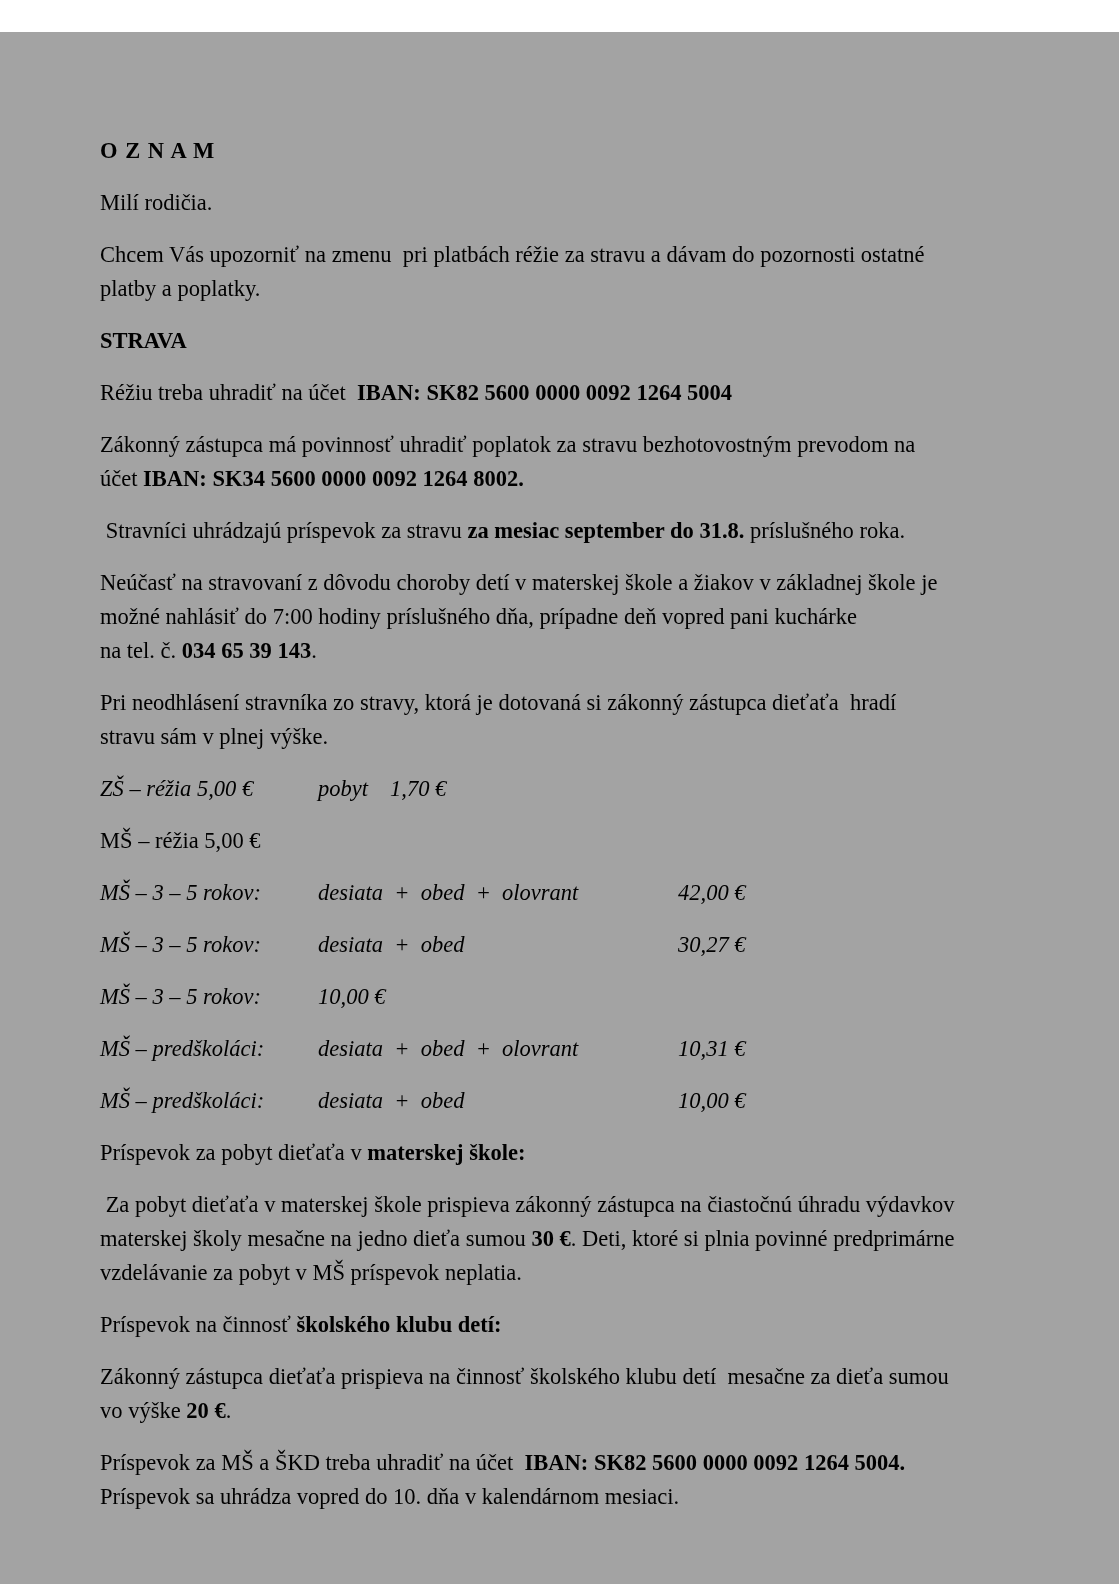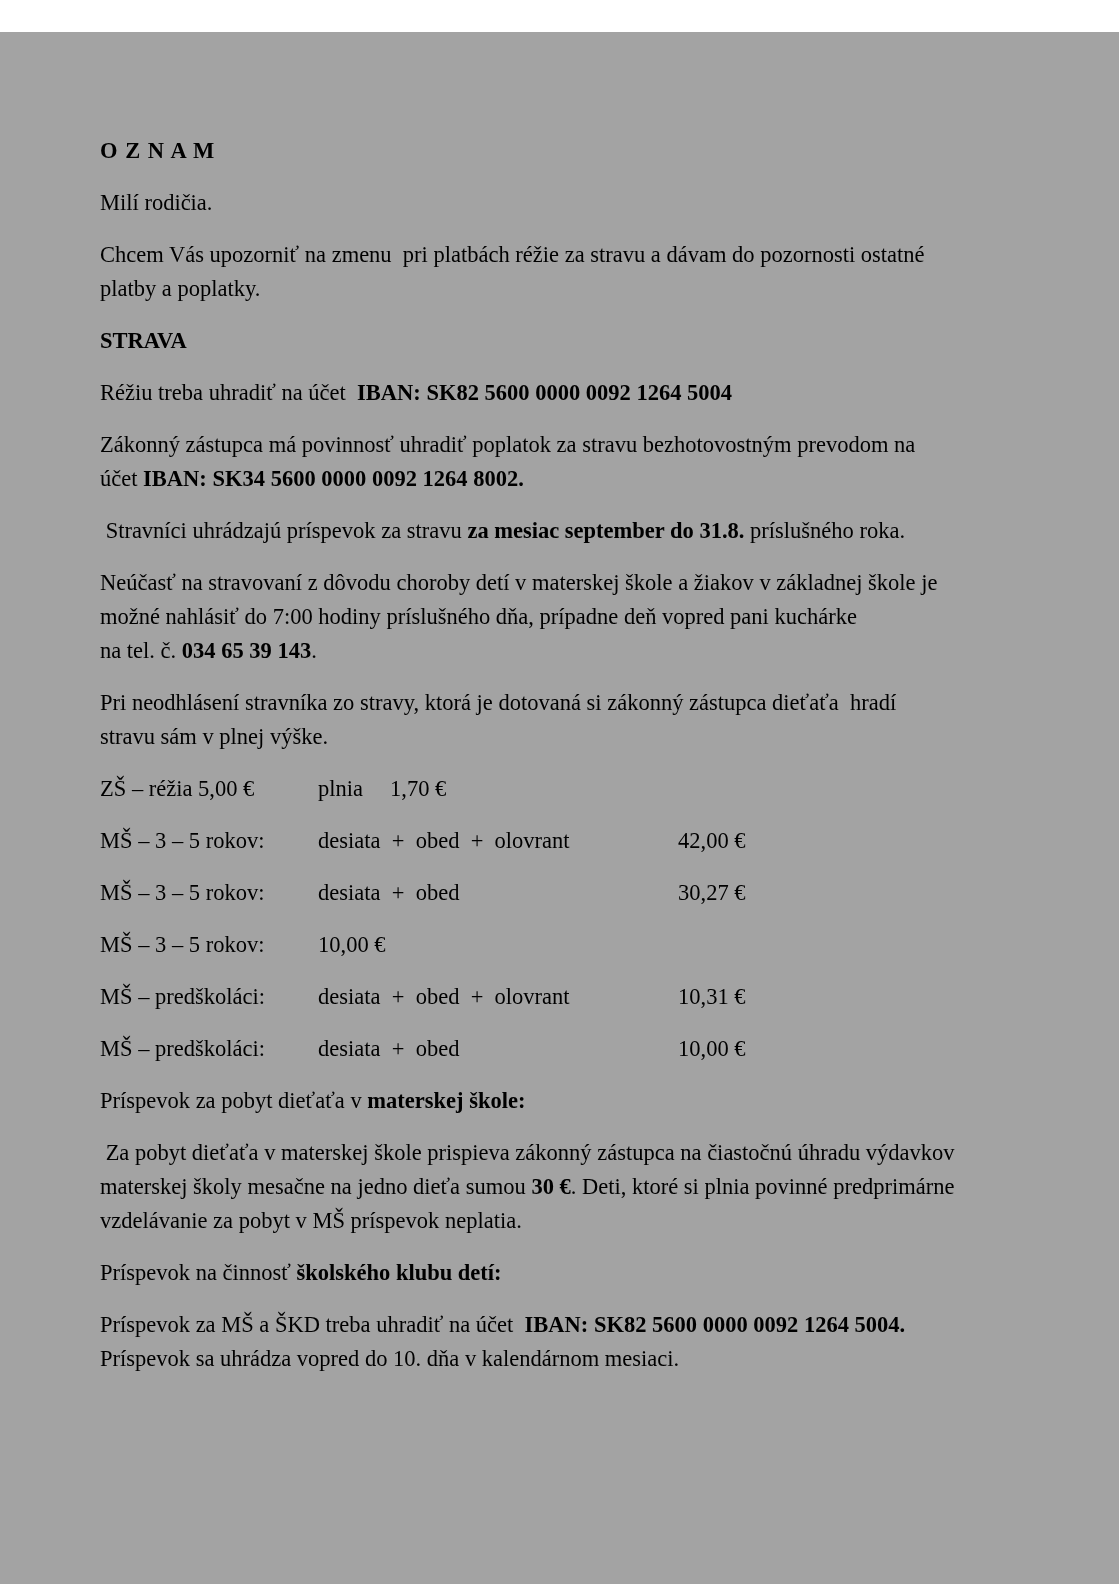--- a/index.html
+++ b/index.html
@@ -25,21 +25,21 @@
     line-height: 34px;
     white-space: pre-wrap;
   }
   .b { font-weight: bold; }
   .title { font-weight: bold; letter-spacing: 1px; }
   .prow {
     display: flex;
     margin: 0 0 18px 0;
     line-height: 34px;
   }
-  .prow span { white-space: pre; }
+  .prow span { white-space: pre; font-style: italic; }
   .pc1 { width: 218px; flex: 0 0 218px; }
   .pc2 { width: 360px; flex: 0 0 360px; }
   .zc2 { width: 72px;  flex: 0 0 72px; }
   .zc3 { width: 72px;  flex: 0 0 72px; }
 </style>
 </head>
 <body>
 
 <div class="page">
   <div class="content">
@@ -62,24 +62,25 @@
 
     <p><span>Neúčasť na stravovaní z dôvodu choroby detí v materskej škole a žiakov v základnej škole je
 možné nahlásiť do 7:00 hodiny príslušného dňa, prípadne deň vopred pani kuchárke
 na tel. č. </span><span class="b">034 65 39 143</span><span>.</span></p>
 
     <p>Pri neodhlásení stravníka zo stravy, ktorá je dotovaná si zákonný zástupca dieťaťa  hradí
 stravu sám v plnej výške.</p>
 
     <div class="prow">
       <span class="pc1">ZŠ – réžia 5,00 €</span>
-      <span class="zc2">plnia</span>
+      <span class="zc2">pobyt</span>
       <span class="zc3">1,70 €</span>
     </div>
 
+    <p>MŠ – réžia 5,00 €</p>
 
     <div class="prow">
       <span class="pc1">MŠ – 3 – 5 rokov:</span>
       <span class="pc2">desiata  +  obed  +  olovrant</span>
       <span>42,00 €</span>
     </div>
 
     <div class="prow">
       <span class="pc1">MŠ – 3 – 5 rokov:</span>
       <span class="pc2">desiata  +  obed</span>
@@ -104,18 +105,20 @@
     </div>
 
     <p><span>Príspevok za pobyt dieťaťa v </span><span class="b">materskej škole:</span></p>
 
     <p><span> Za pobyt dieťaťa v materskej škole prispieva zákonný zástupca na čiastočnú úhradu výdavkov
 materskej školy mesačne na jedno dieťa sumou </span><span class="b">30 €</span><span>. Deti, ktoré si plnia povinné predprimárne
 vzdelávanie za pobyt v MŠ príspevok neplatia.</span></p>
 
     <p><span>Príspevok na činnosť </span><span class="b">školského klubu detí:</span></p>
 
+    <p><span>Zákonný zástupca dieťaťa prispieva na činnosť školského klubu detí  mesačne za dieťa sumou
+vo výške </span><span class="b">20 €</span><span>.</span></p>
 
     <p><span>Príspevok za MŠ a ŠKD treba uhradiť na účet  </span><span class="b">IBAN: SK82 5600 0000 0092 1264 5004.</span><span>
 Príspevok sa uhrádza vopred do 10. dňa v kalendárnom mesiaci.</span></p>
 
   </div>
 </div>
 
 </body></html>

